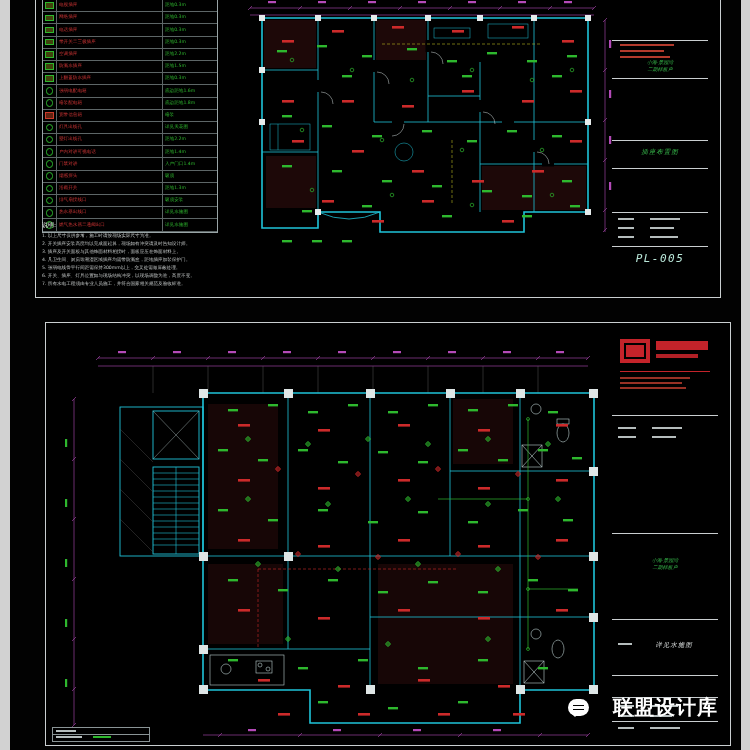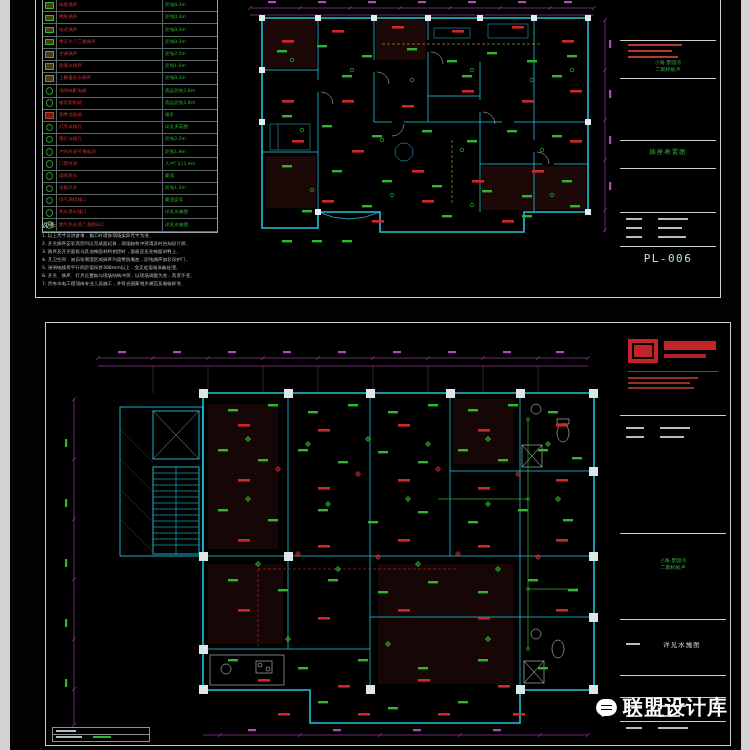--- a/index.html
+++ b/index.html
@@ -28,21 +28,21 @@
   .notes{position:absolute;left:6px;top:221px;width:205px;color:#c8cccc;}
   .notes .notes-title{font-size:6px;color:#e8eaea;margin-bottom:2px;}
   .note-line{font-size:4.6px;line-height:8px;white-space:nowrap;color:#c2c6c6;}
 
   
   .plan{position:absolute;display:block;}
   .plan-top{left:186px;top:0;width:396px;height:292px;}
   .plan-bottom{left:12px;top:26px;width:560px;height:392px;}
 
   
-  .titleblock{position:absolute;right:4px;top:0;bottom:0;}
+  .titleblock{position:absolute;right:12px;top:0;bottom:0;font-style:italic;}
   .sheet-top .titleblock{width:96px;}
   .sheet-bottom .titleblock{width:106px;}
   .tb-line{position:absolute;left:0;right:0;height:1px;background:#c9ced0;}
   .bar{position:absolute;height:2px;background:#b5bdbd;}
   .tb-proj{position:absolute;left:2px;right:2px;text-align:center;font-size:5px;line-height:7px;color:#36b84a;white-space:nowrap;}
   .tb-title{position:absolute;left:2px;right:2px;text-align:center;font-size:6.5px;color:#36b84a;letter-spacing:1px;white-space:nowrap;}
   .tb-title.white{color:#d8dcdc;}
   .tb-no{position:absolute;left:0;right:0;text-align:center;font-size:11px;color:#b8e6d8;letter-spacing:1.5px;font-family:"DejaVu Sans Mono",monospace;}
 
   
@@ -52,21 +52,21 @@
   .logo-bar1{position:absolute;left:36px;top:4px;width:52px;height:9px;background:#c4232a;}
   .logo-bar2{position:absolute;left:36px;top:17px;width:42px;height:4px;background:#c4232a;opacity:.9;}
   .logo-rule{position:absolute;left:0;top:34px;width:90px;height:1px;background:#c4232a;}
   .logo-sub{position:absolute;height:2px;background:#b33a2c;opacity:.85;}
 
   
   .corner-table{position:absolute;left:6px;bottom:3px;width:96px;height:13px;border:0.5px solid #8a9496;}
   .corner-table .row-line{position:absolute;left:0;right:0;top:6px;height:0.5px;background:#8a9496;}
 
   
-  .watermark{position:absolute;left:596px;top:697px;display:flex;align-items:center;gap:6px;z-index:50;}
+  .watermark{position:absolute;left:568px;top:697px;display:flex;align-items:center;gap:24px;z-index:50;}
   .wm-icon{position:relative;width:21px;height:17px;background:#fff;border-radius:9px;}
   .wm-icon:after{content:"";position:absolute;left:3px;bottom:-5px;width:0;height:0;border:4px solid transparent;border-top-color:#fff;}
   .wm-icon:before{content:"";position:absolute;left:5px;top:6px;width:11px;height:1.6px;background:#000;box-shadow:0 4px 0 #000;}
   .wm-text{font-size:20px;font-weight:700;color:#ffffff;letter-spacing:1px;line-height:1;}
 </style>
 </head>
 <body>
 
 <div class="canvas">
   <div class="strip left"></div>
@@ -462,21 +462,21 @@
         <div>小海·景园湾</div>
         <div>二期样板户</div>
       </div>
       <div class="tb-title" style="top:148px">插座布置图</div>
       <div class="bar" style="top:218px;left:6px;width:16px"></div>
         <div class="bar" style="top:218px;left:38px;width:30px"></div>
       <div class="bar" style="top:227px;left:6px;width:16px"></div>
         <div class="bar" style="top:227px;left:38px;width:24px"></div>
       <div class="bar" style="top:236px;left:6px;width:16px"></div>
         <div class="bar" style="top:236px;left:38px;width:28px"></div>
-      <div class="tb-no" style="top:252px">PL-006</div>
+      <div class="tb-no" style="top:252px">PL-005</div>
     </div>
   </section>
 
   <section class="sheet sheet-bottom">
 
     <svg class="plan plan-bottom" viewBox="0 0 560 392" xmlns="http://www.w3.org/2000/svg">
 
       <g fill="#1d0808" opacity="0.8">
         <rect x="150" y="215" width="75" height="80"></rect>
         <rect x="320" y="215" width="135" height="120"></rect>

